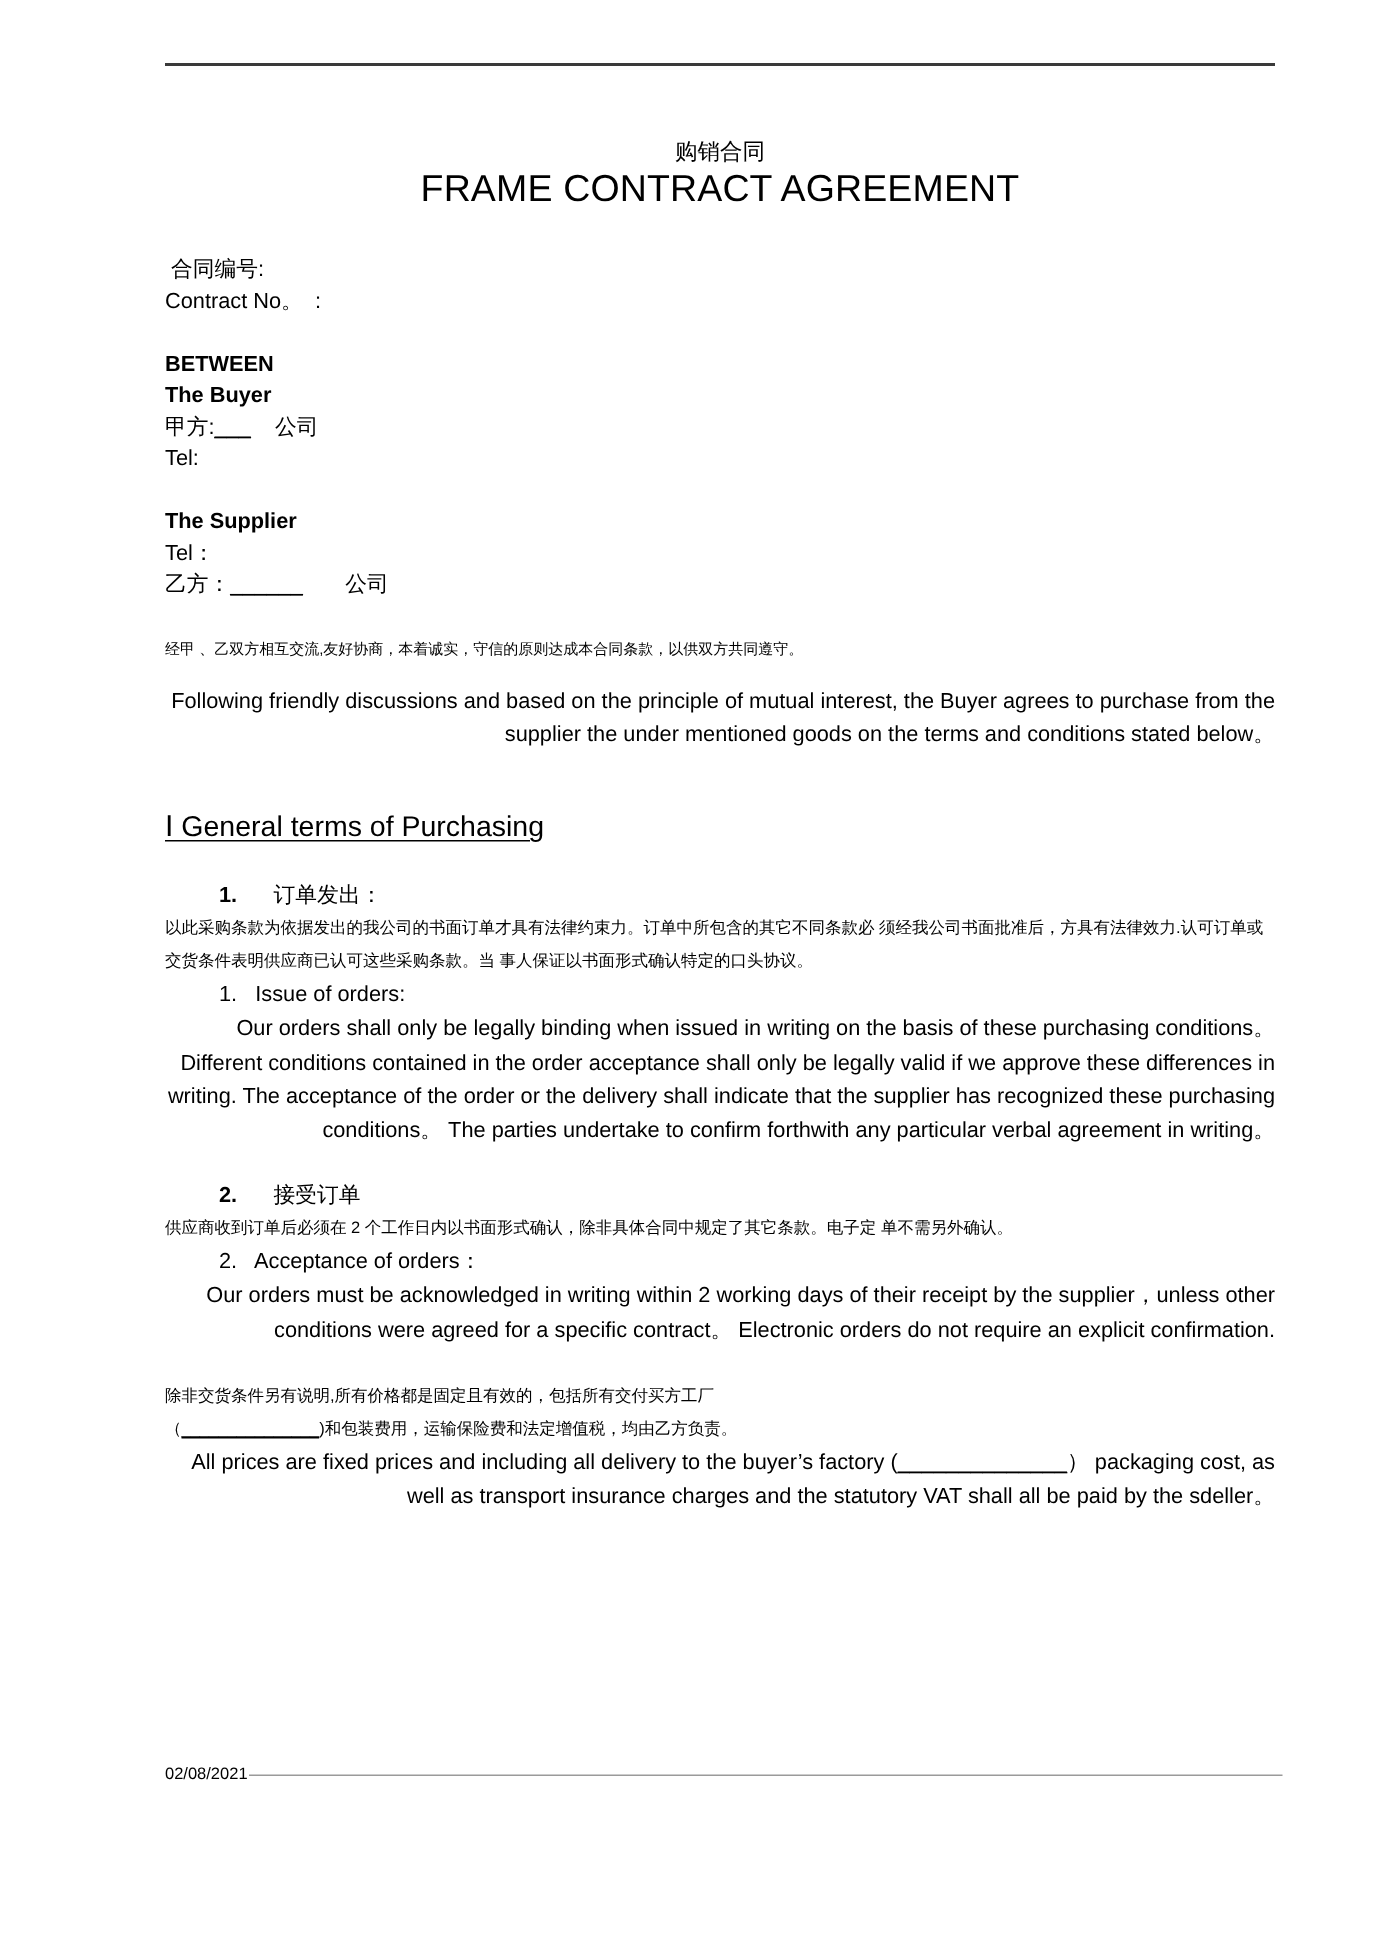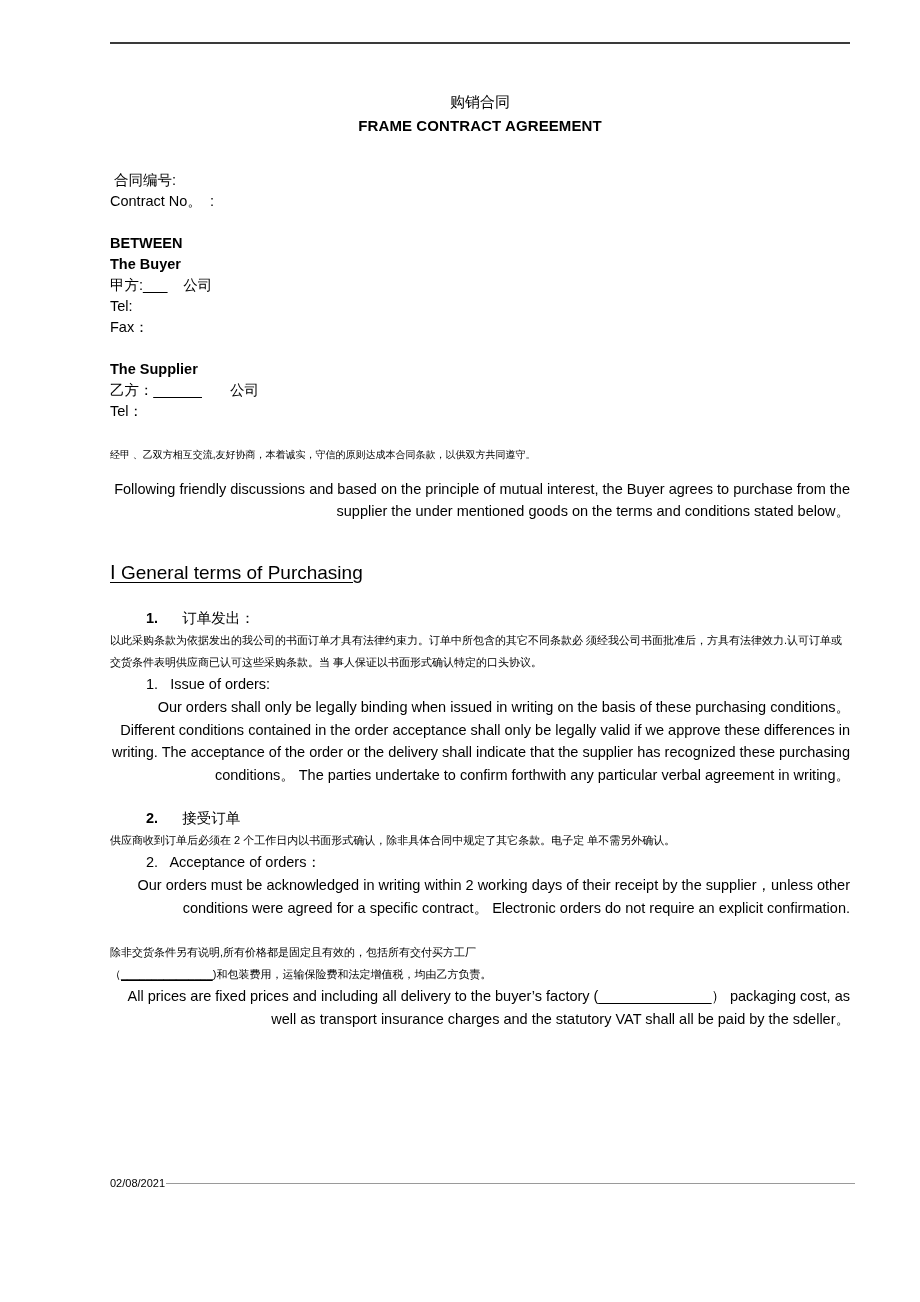--- a/index.html
+++ b/index.html
@@ -64,23 +64,23 @@
   .title-block {
     margin-top: 92px;
     text-align: center;
   }
   .title-cn {
     font-size: 15px;
     line-height: 20px;
     font-weight: 400;
   }
   .title-en {
-    font-size: 15px;
+    font-size: 25px;
     line-height: 28px;
-    font-weight: 700;
+    font-weight: 400;
     letter-spacing: 0.1px;
   }
 
   .block {
     font-size: 14.5px;
     line-height: 21px;
   }
   .line {
     white-space: pre-wrap;
     font-size: 14.5px;
@@ -163,27 +163,26 @@
       <div class="line">Contract No。  :</div>
     </div>
 
     <div class="gap-sm"></div>
 
     <div class="block">
       <div class="line bold">BETWEEN</div>
       <div class="line bold">The Buyer</div>
       <div class="line"><span>甲方:</span><span class="blank-underline ul-short">___</span><span>    公司</span></div>
       <div class="line">Tel:</div>
-      <div class="line">Fax：</div>
 
       <div class="gap-sm"></div>
 
       <div class="line bold">The Supplier</div>
+      <div class="line">Tel：</div>
       <div class="line"><span>乙方：</span><span class="blank-underline ul-short">______</span><span>       公司</span></div>
-      <div class="line">Tel：</div>
     </div>
 
     <div class="intro-cn">经甲 、乙双方相互交流,友好协商，本着诚实，守信的原则达成本合同条款，以供双方共同遵守。</div>
     <div class="intro-en">Following friendly discussions and based on the principle of mutual interest, the Buyer agrees to purchase from the supplier the under mentioned goods on the terms and conditions stated below。</div>
 
     <div>
       <div class="section-heading">Ⅰ General terms of Purchasing</div>
     </div>
 
     <div class="clause">

